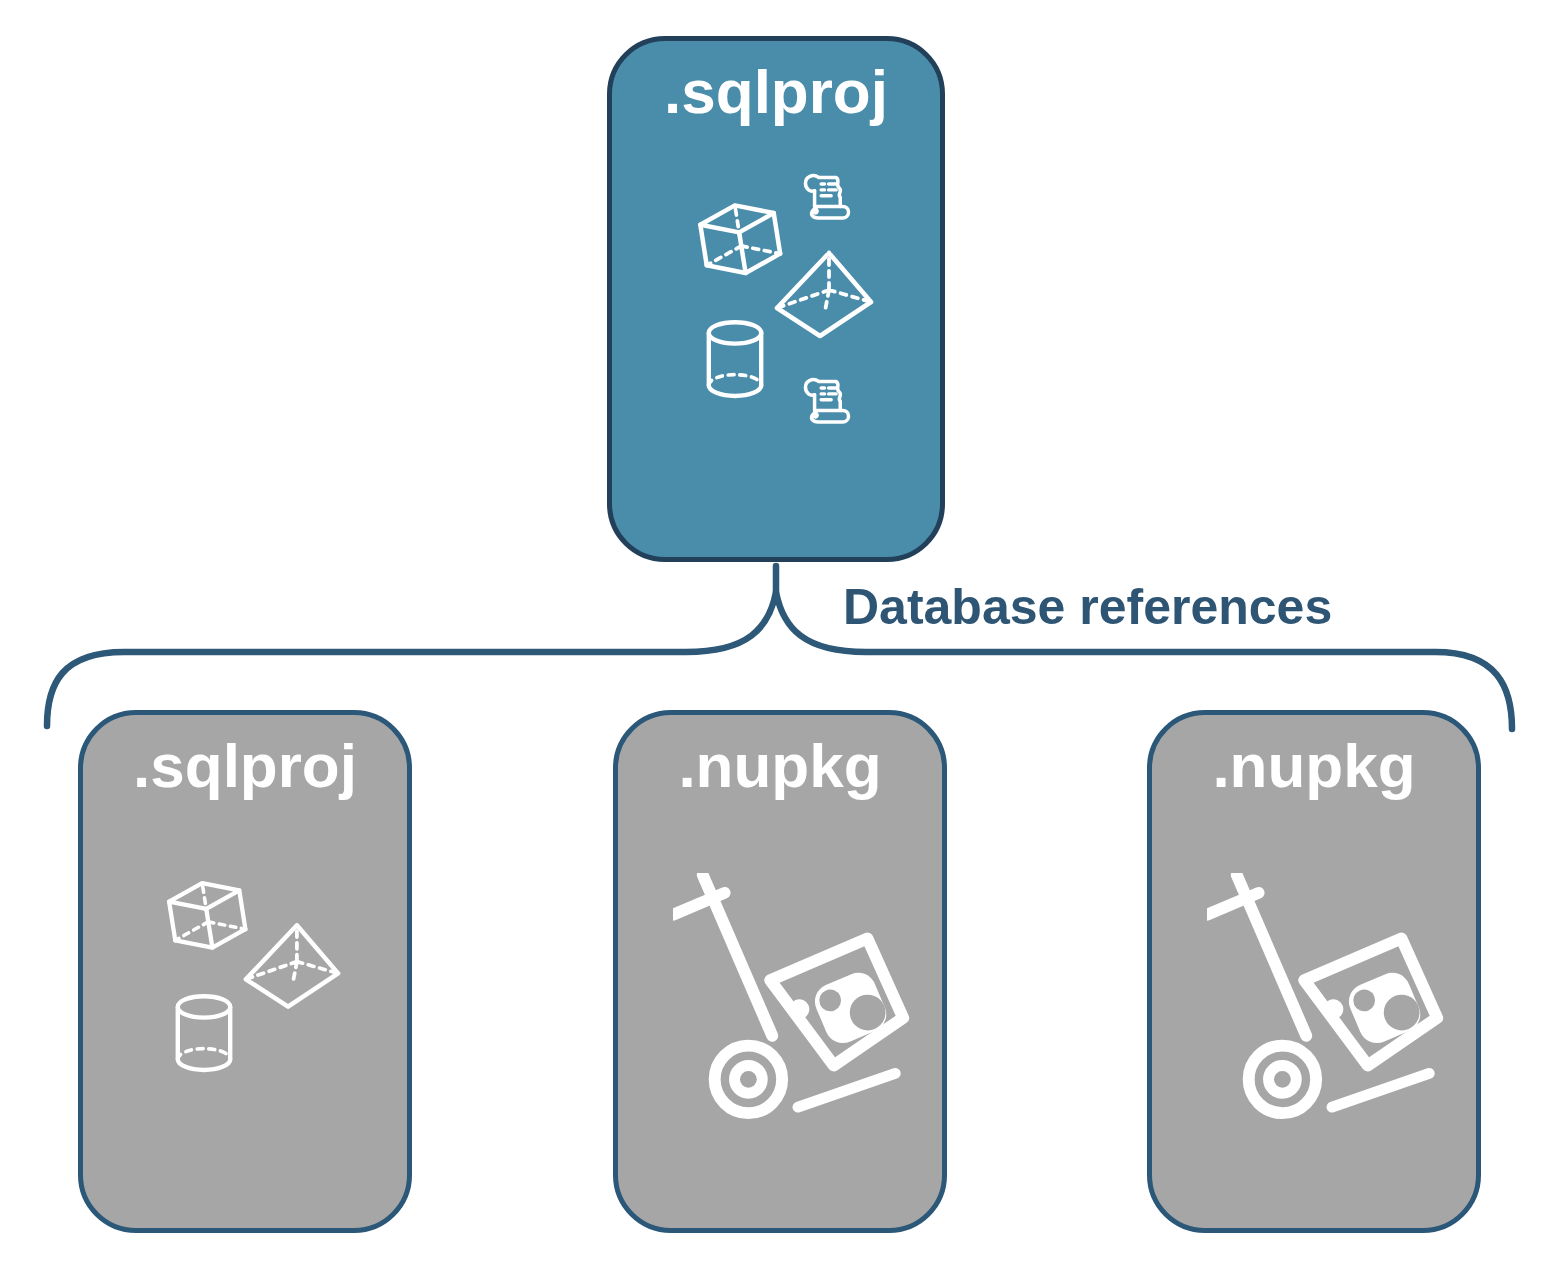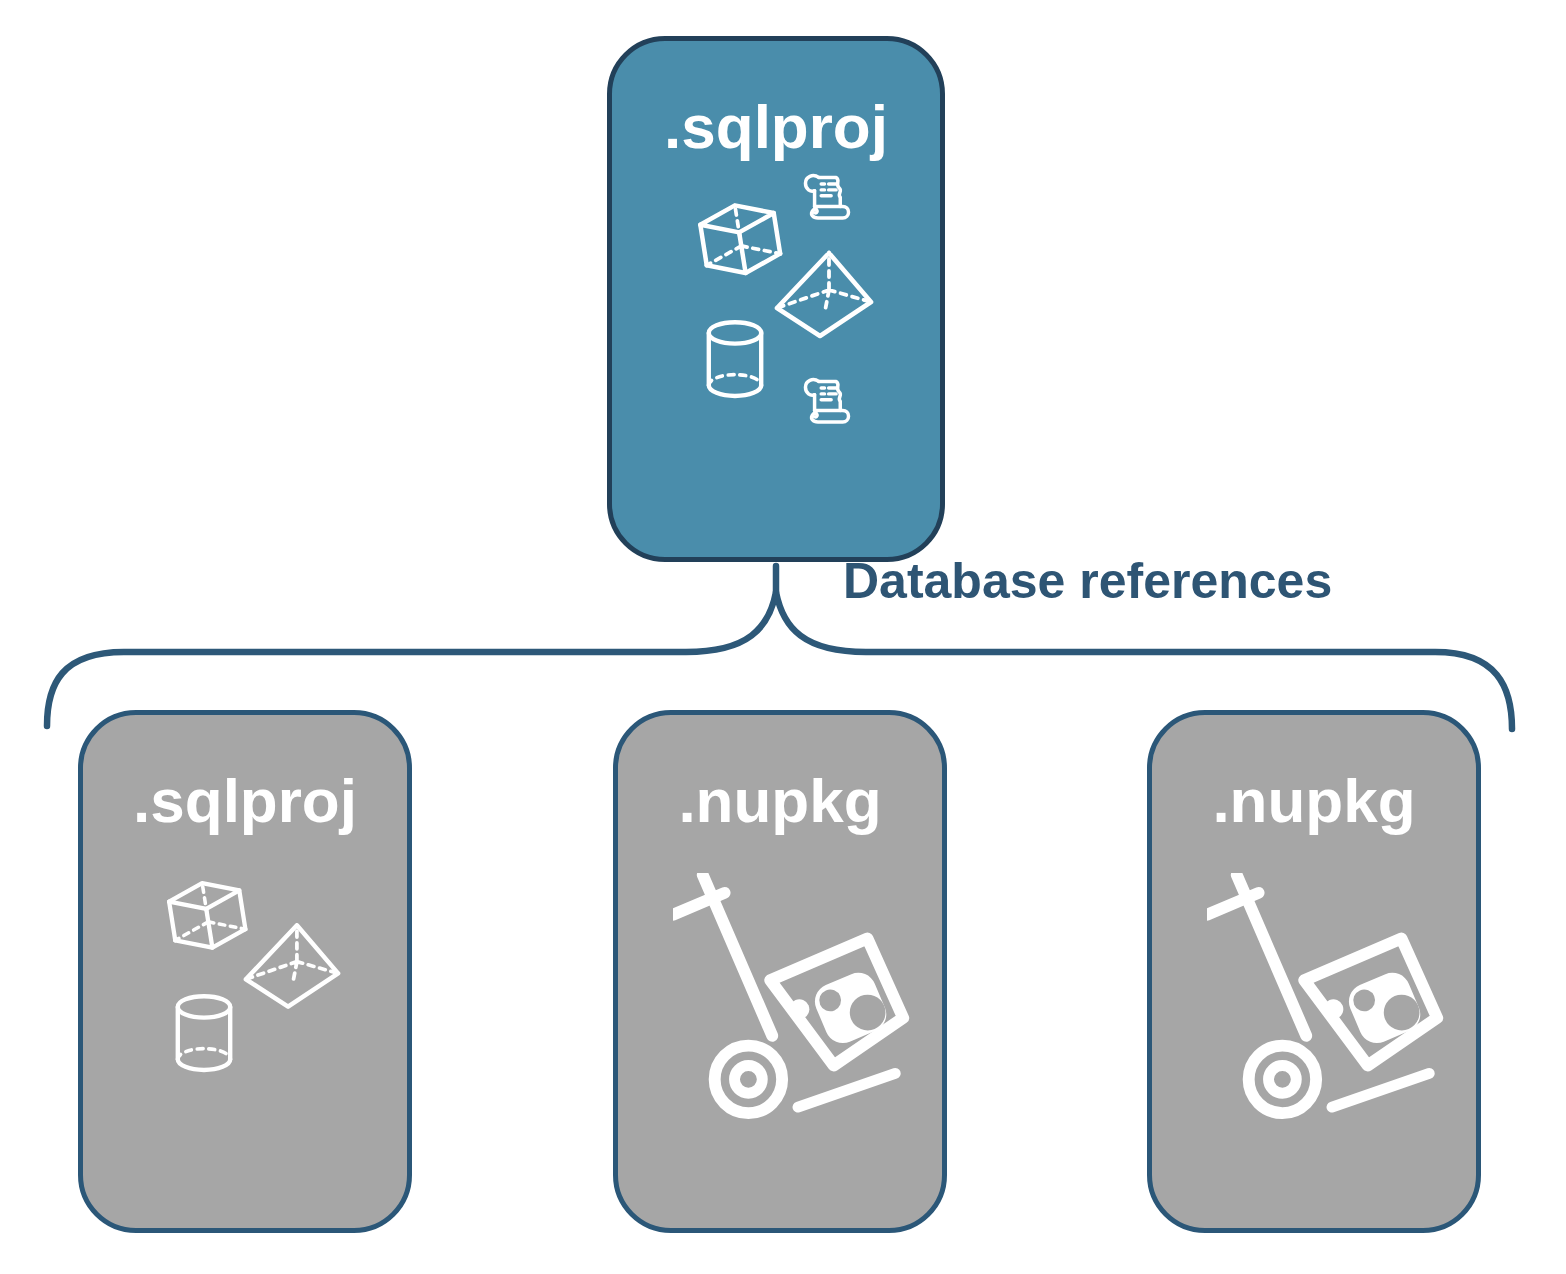--- a/index.html
+++ b/index.html
@@ -23,21 +23,21 @@
   .card-gray{
     top:710px;width:334px;height:523px;
     background:var(--bottom-card-fill,#a6a6a6);
     border:5px solid var(--bottom-card-border,#2b5778);
   }
   .card-gray.pos-left{left:78px;}
   .card-gray.pos-mid{left:613px;}
   .card-gray.pos-right{left:1147px;}
   .card-label{
     margin:0;
-    padding-top:50px;
+    padding-top:15px;
     text-align:center;
     font-size:62px;
     font-weight:bold;
     color:var(--label-text,#ffffff);
     letter-spacing:0px;
   }
   .icon{position:absolute;}
   .icon svg{display:block;width:100%;height:100%;}
   .stroke{
     fill:none;
@@ -51,21 +51,21 @@
     pointer-events:none;
   }
   .brace-path{
     fill:none;
     stroke:var(--connector-stroke,#2d5878);
     stroke-width:6.5;
     stroke-linecap:round;
   }
   .connector-label{
     position:absolute;
-    left:843px;top:552px;
+    left:843px;top:578px;
     font-size:50px;
     font-weight:bold;
     color:var(--connector-label-text,#2e5574);
     white-space:nowrap;
   }
 </style>
 </head>
 <body>
 
 <div class="stage">

